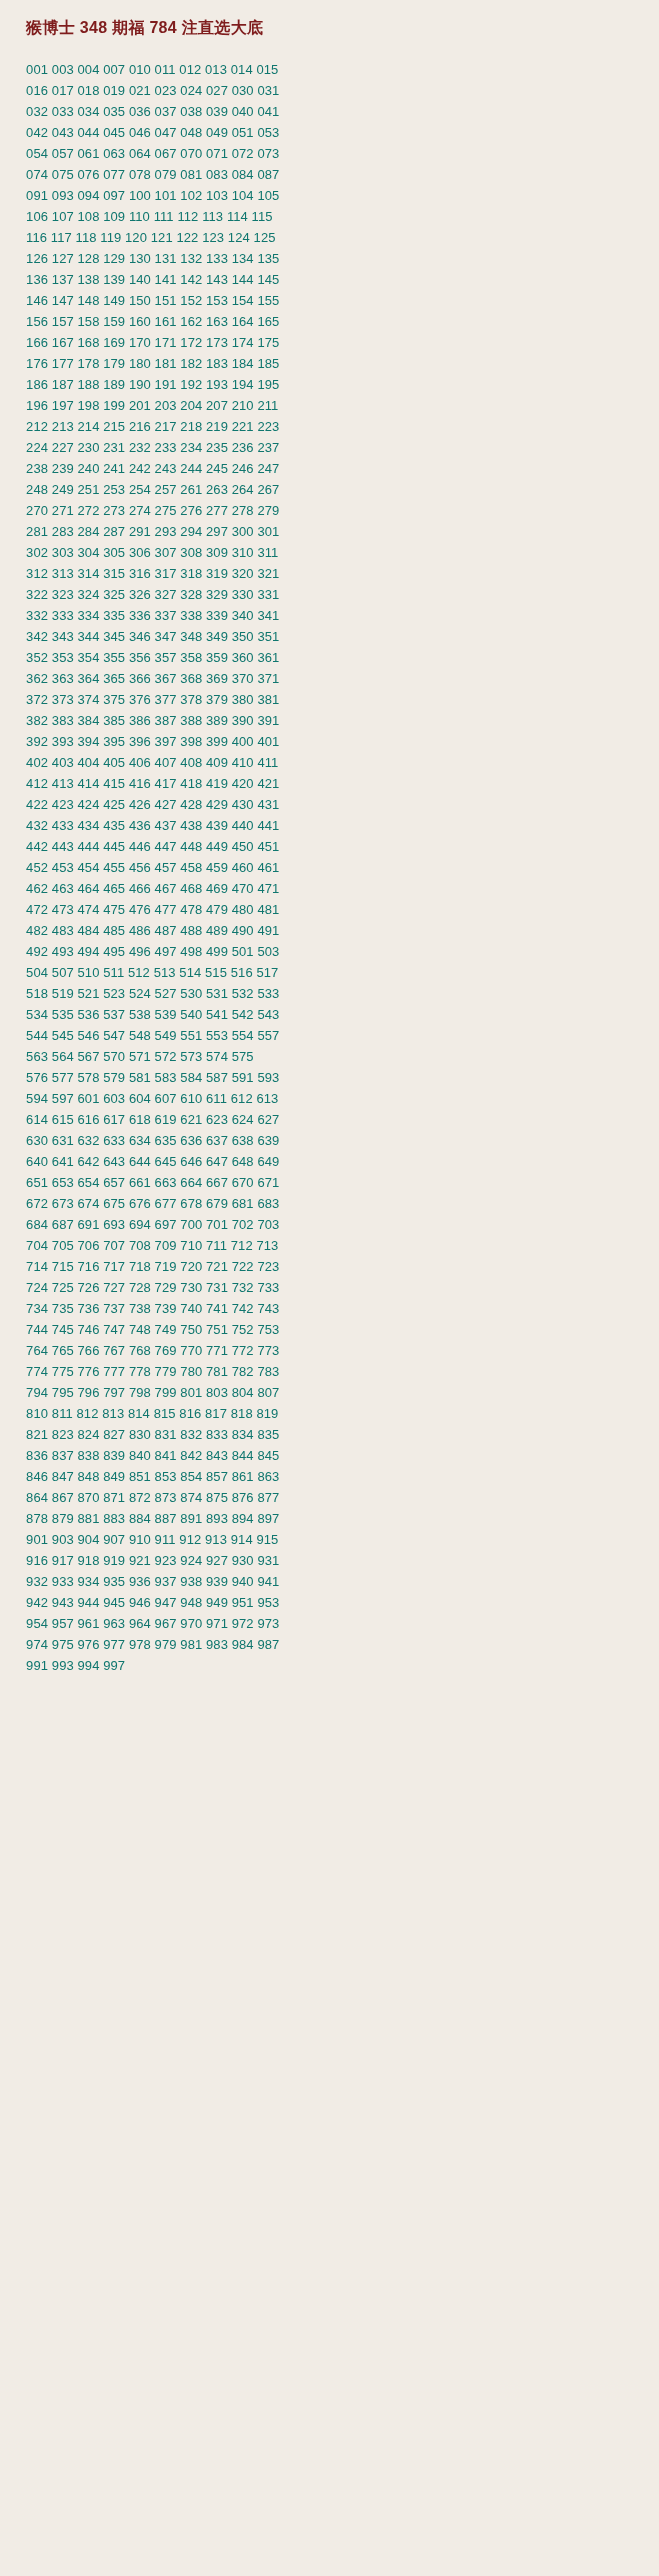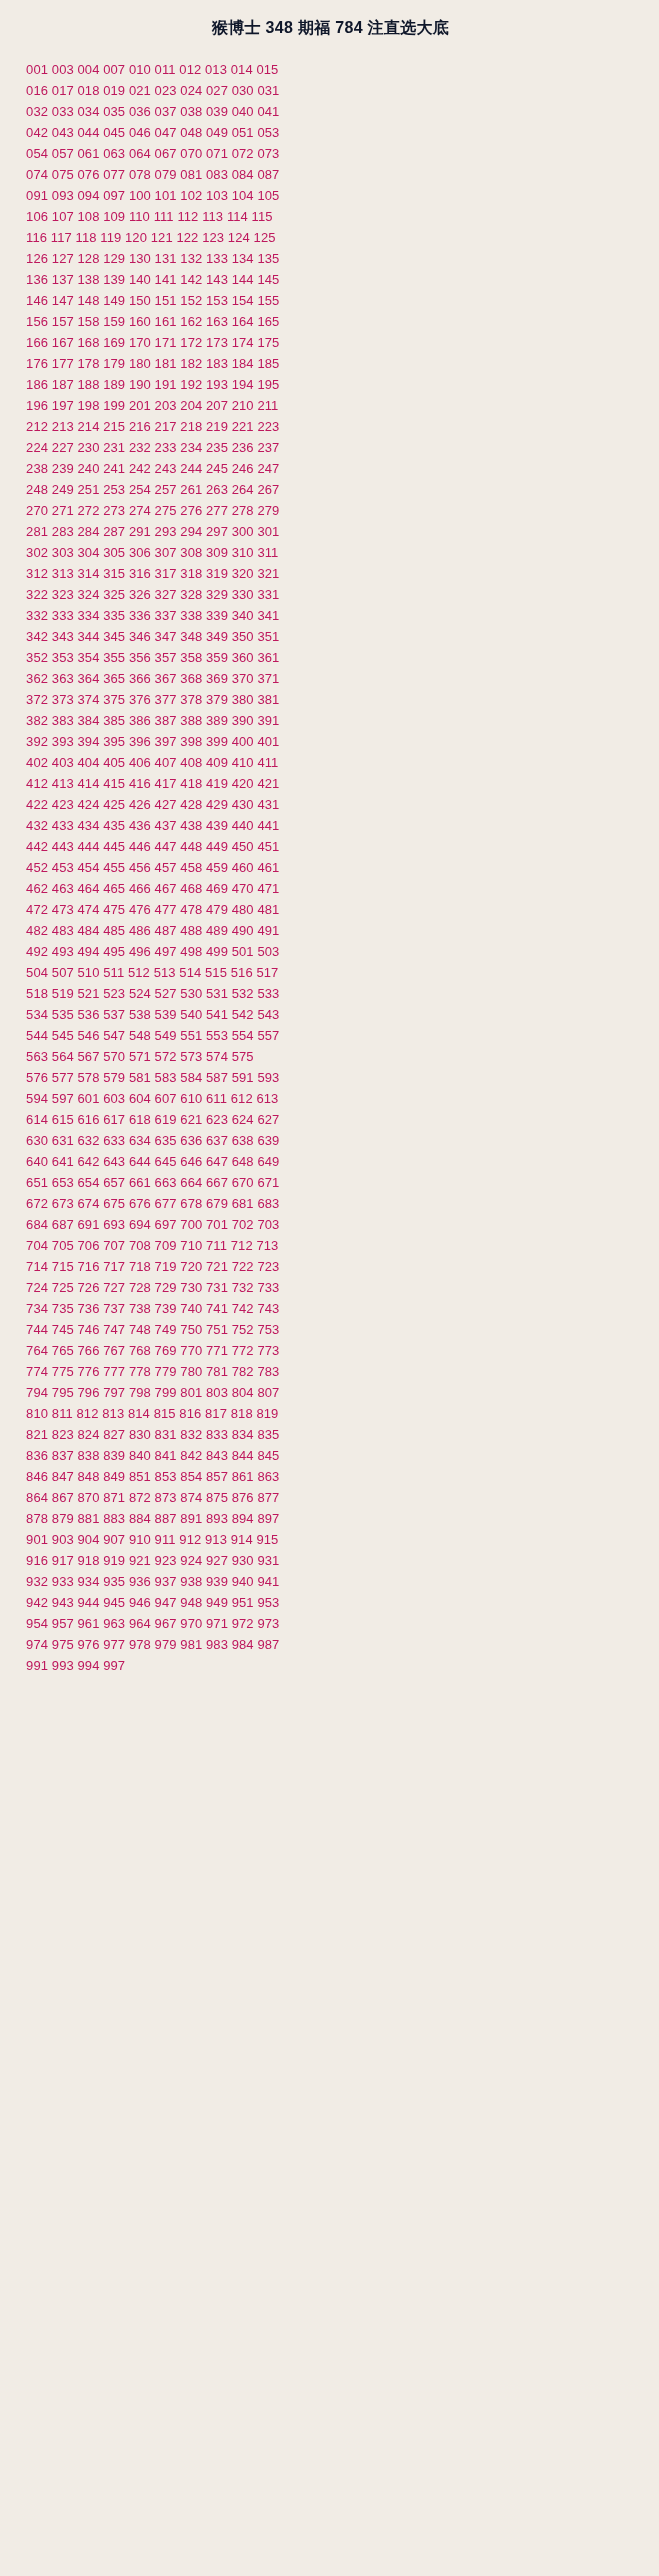--- a/index.html
+++ b/index.html
@@ -21,28 +21,27 @@
     box-sizing: border-box;
     padding: 17.5px 24px 0 24px;
     position: relative;
   }
   .doc-title {
     font-size: 16px;
     font-weight: 700;
     letter-spacing: 0.3px;
     line-height: 1.3;
     margin: 0 0 20.6px 2.1px;
-    color: #0f172a;
-    text-align: center;
+    color: #7f1d1d;
   }
   .number-body {
     font-size: 13px;
     line-height: 21px;
     letter-spacing: 0.1px;
-    color: #be185d;
+    color: #0f766e;
     font-family: "Liberation Sans", sans-serif;
     white-space: pre-wrap;
     word-break: keep-all;
     margin: 0 0 0 2.1px;
     font-weight: 400;
   }
   .num-line {
     display: block;
     white-space: pre;
   }

